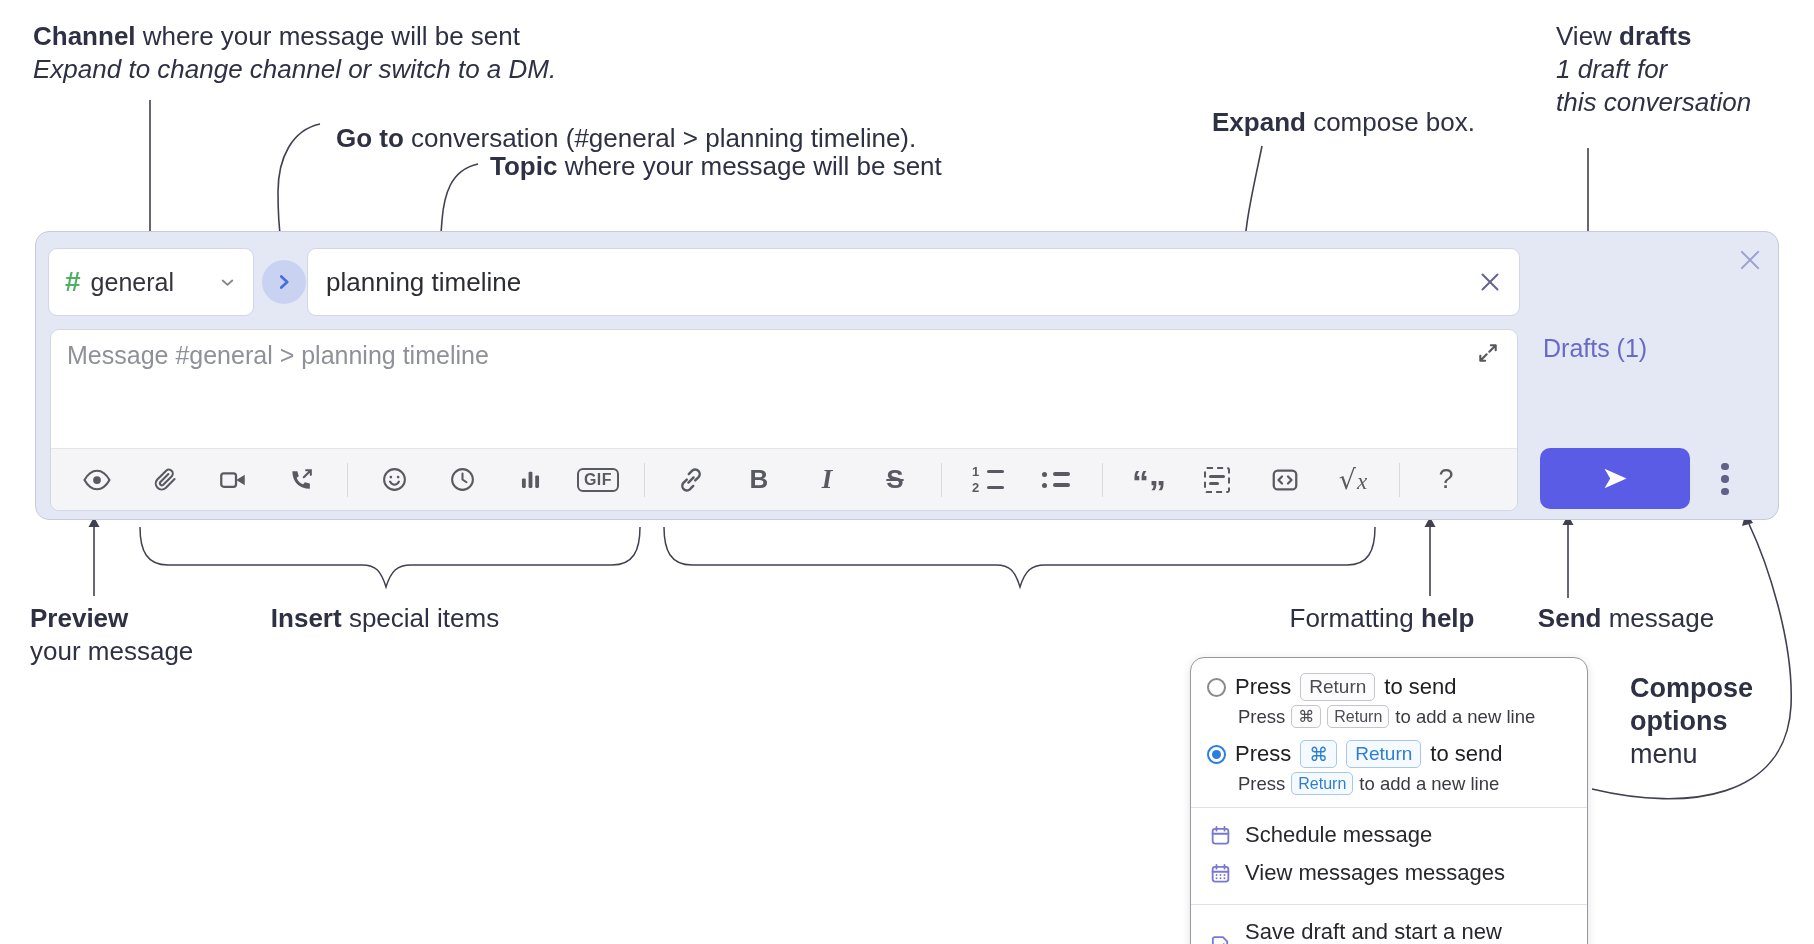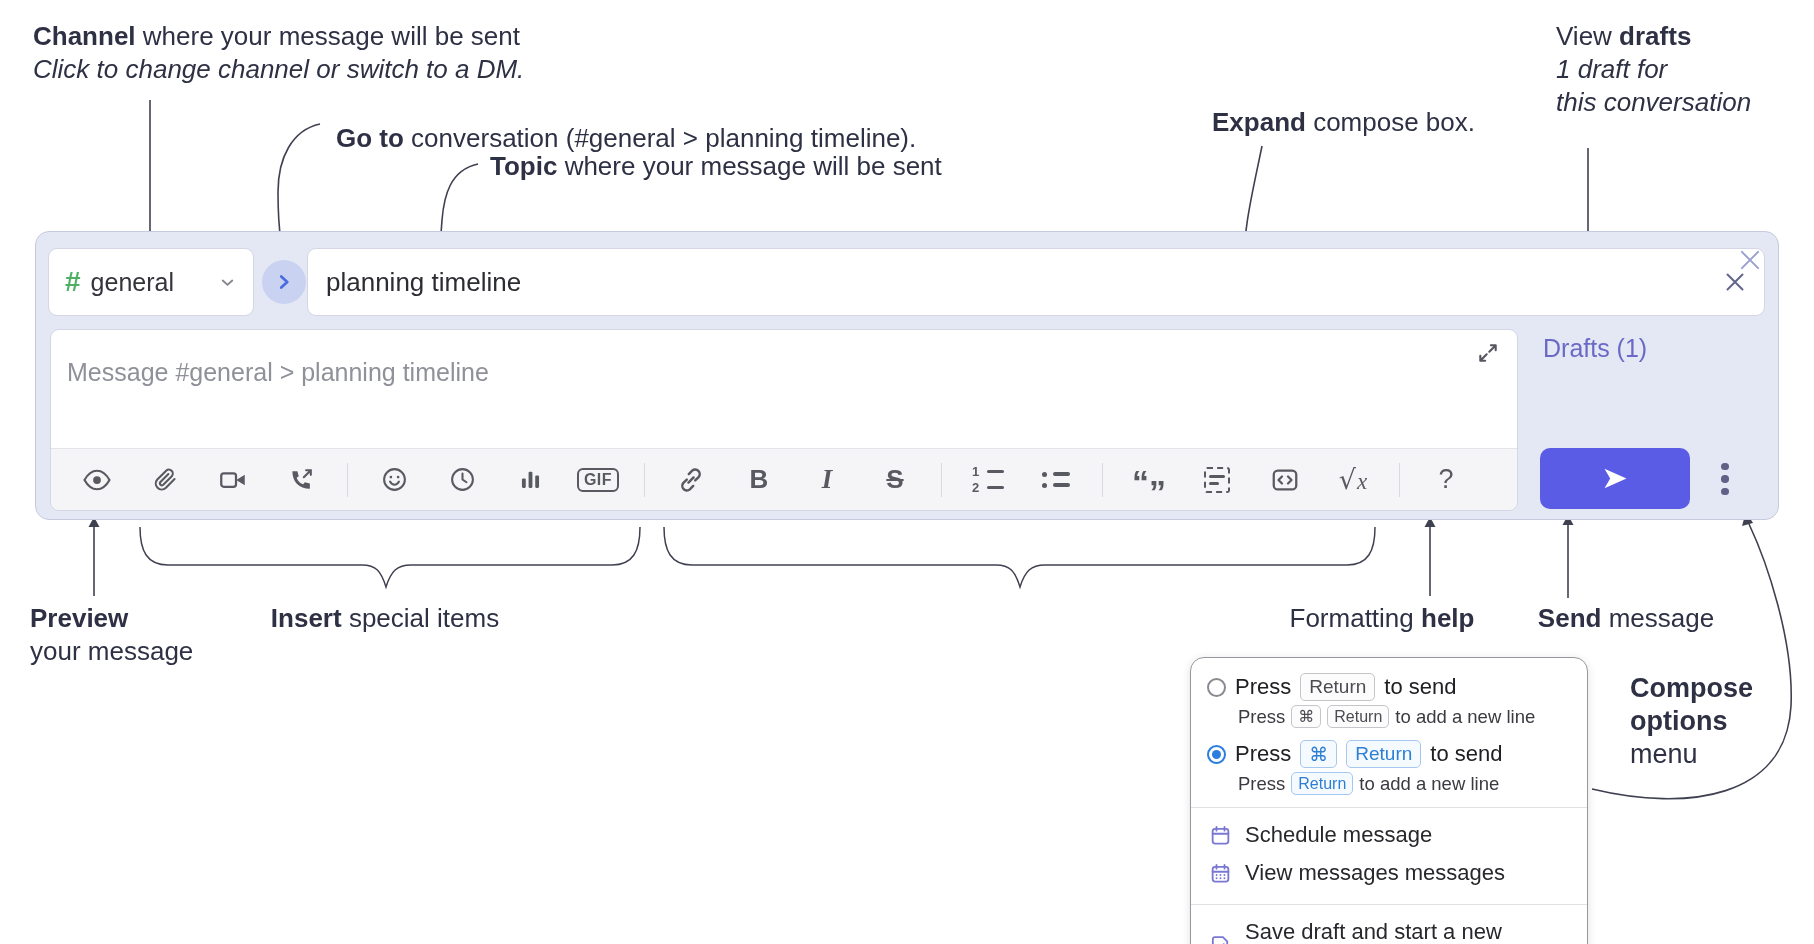--- a/index.html
+++ b/index.html
@@ -25,32 +25,32 @@
 
   .channel-btn { position:absolute; left:12px; top:16px; width:206px; height:68px;
                  display:flex; align-items:center; padding:0 16px; gap:10px; cursor:pointer; }
   .hash { color:#4fb065; font-weight:700; font-size:28px; }
   .channel-label { font-size:25px; color:#33343c;text-align:right; }
   .chev-down { margin-left:auto; color:#85878f; display:flex; }
 
   .go-circle { position:absolute; left:226px; top:28px; width:44px; height:44px; border-radius:50%;
                background:#cad2f2; display:flex; align-items:center; justify-content:center; cursor:pointer; }
 
-  .topic-wrap { position:absolute; left:271px; top:16px; width:1458px; height:68px; }
+  .topic-wrap { position:absolute; left:271px; top:16px; width:1213px; height:68px; }
   .topic-input { width:100%; height:100%; background:#fff; border:1px solid #d4d7e3; border-radius:9px;
                  font-family:inherit; font-size:26px; color:#2c2d33; padding:0 60px 0 18px; outline:none; }
   .topic-clear { position:absolute; right:16px; top:20px; width:28px; height:28px; color:#63668c;
                  display:flex; align-items:center; justify-content:center; cursor:pointer; }
 
   .panel-close { position:absolute; right:14px; top:14px; width:28px; height:28px; color:#9aa0d0;
                  display:flex; align-items:center; justify-content:center; cursor:pointer; }
 
   .msg-box { position:absolute; left:14px; top:97px; width:1468px; height:182px; overflow:hidden; }
   .msg-input { display:block; width:100%; height:119px; border:none; resize:none; outline:none;
-               font-family:inherit; font-size:25px; color:#2c2d33; padding:28px 60px 0 16px; background:transparent; }
+               font-family:inherit; font-size:25px; color:#2c2d33; padding:11px 60px 0 16px; background:transparent; }
   .msg-input::placeholder { color:#8f9199; opacity:1; }
   .expand-btn { position:absolute; right:16px; top:12px; width:24px; height:24px; color:#55565e; cursor:pointer; }
 
   .toolbar { position:absolute; left:0; bottom:0; width:100%; height:62px; background:#f5f5f7;
              border-top:1px solid #e3e3e8; border-radius:0 0 9px 9px;
              display:flex; align-items:center; padding:0 12px; }
   .tb-btn { width:68px; height:48px; display:flex; align-items:center; justify-content:center;
             color:#595a61; cursor:pointer; flex:0 0 auto; }
   .tb-div { width:1px; height:34px; background:#d9d9de; margin:0 12px; flex:0 0 auto; }
   .tb-txt { font-size:26px; font-weight:700; color:#595a61; }
@@ -127,21 +127,21 @@
     <path d="M1430,525 L1430,596"></path>
     <polygon points="1424.5,527 1435.5,527 1430,517"></polygon>
     <path d="M1568,523 L1568,598"></path>
     <polygon points="1562.5,525 1573.5,525 1568,515"></polygon>
     <path d="M1592,789 C1688,812 1786,798 1791,706 C1794,640 1766,560 1749,524"></path>
     <polygon points="1742,526 1753,523 1746,512"></polygon>
   </svg>
 
   <div class="note" style="left:33px; top:20px;">
     <div><b>Channel</b><span> where your message will be sent</span></div>
-    <div class="it">Click to change channel or switch to a DM.</div>
+    <div class="it">Expand to change channel or switch to a DM.</div>
   </div>
   <div class="note" style="left:336px; top:106px;margin-top:16px;">
     <b>Go to</b><span> conversation (#general &gt; planning timeline).</span>
   </div>
   <div class="note" style="left:490px; top:150px;">
     <b>Topic</b><span> where your message will be sent</span>
   </div>
   <div class="note" style="left:1212px; top:106px;">
     <b>Expand</b><span> compose box.</span>
   </div>

